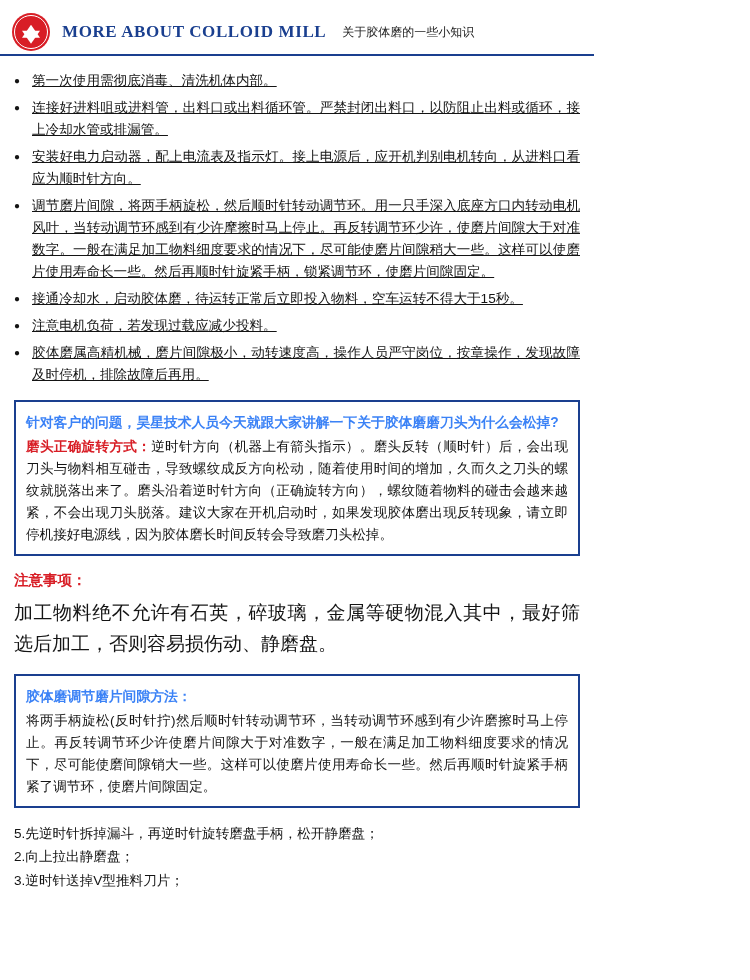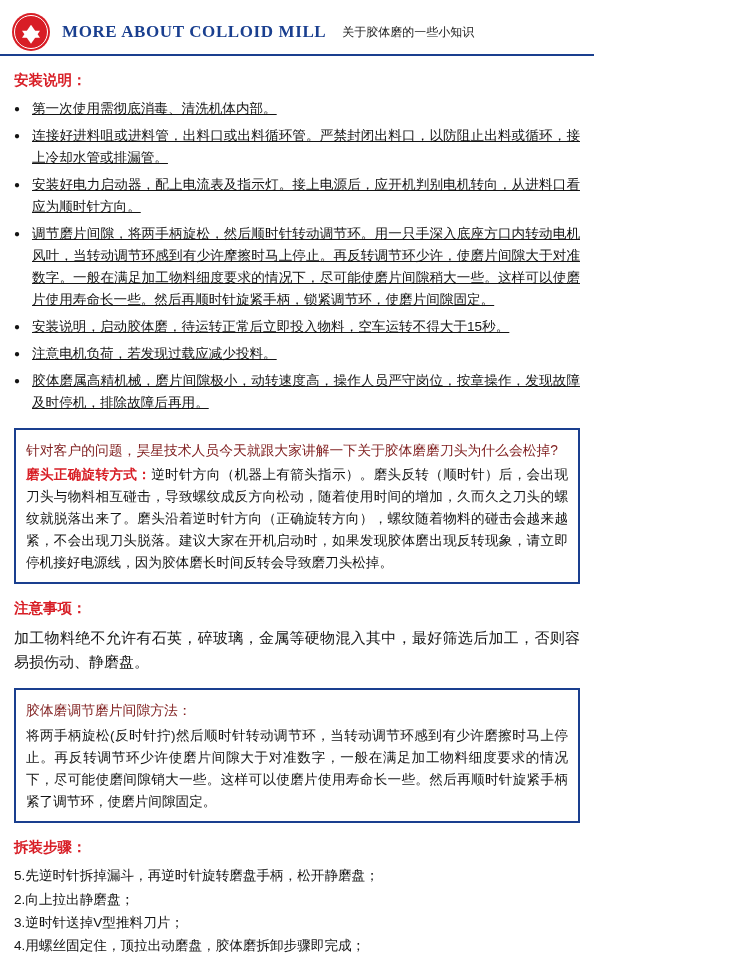--- a/index.html
+++ b/index.html
@@ -127,43 +127,43 @@
     color: #141414;
   }
 
   
   .boxed {
     border: 2px solid #1a3f8f;
     padding: 10px 10px 8px 10px;
     margin: 14px 0 0 0;
   }
   .box-title {
-    color: #7f1d1d;
-    font-weight: normal;
+    color: #3b82f6;
+    font-weight: bold;
     font-size: 13.8px;
     line-height: 1.6;
     margin: 0 0 2px 0;
   }
   .box-para {
     font-size: 13.6px;
     line-height: 1.62;
     text-align: justify;
     margin: 0;
     color: #141414;
   }
   .inline-red {
     color: #d81e26;
     font-weight: bold;
   }
 
   .plain-block {
     margin-top: 14px;
   }
   .plain-para {
-    font-size: 15px;
+    font-size: 19px;
     line-height: 1.62;
     text-align: justify;
     margin: 0;
     color: #141414;
   }
 
   ol.steps {
     list-style: none;
     margin: 0;
     padding: 0;
@@ -184,27 +184,26 @@
     <div class="logo">
       <div class="logo-ring"></div>
     </div>
     <div class="header-en">MORE ABOUT COLLOID MILL</div>
     <div class="header-cn">关于胶体磨的一些小知识</div>
   </div>
 
   <div class="content">
 
     <div>
-      <div class="section-title">安装说明：</div>
       <ul class="bullets">
         <li>第一次使用需彻底消毒、清洗机体内部。</li>
         <li>连接好进料咀或进料管，出料口或出料循环管。严禁封闭出料口，以防阻止出料或循环，接上冷却水管或排漏管。</li>
         <li>安装好电力启动器，配上电流表及指示灯。接上电源后，应开机判别电机转向，从进料口看应为顺时针方向。</li>
         <li>调节磨片间隙，将两手柄旋松，然后顺时针转动调节环。用一只手深入底座方口内转动电机风叶，当转动调节环感到有少许摩擦时马上停止。再反转调节环少许，使磨片间隙大于对准数字。一般在满足加工物料细度要求的情况下，尽可能使磨片间隙稍大一些。这样可以使磨片使用寿命长一些。然后再顺时针旋紧手柄，锁紧调节环，使磨片间隙固定。</li>
-        <li>安装说明，启动胶体磨，待运转正常后立即投入物料，空车运转不得大于15秒。</li>
+        <li>接通冷却水，启动胶体磨，待运转正常后立即投入物料，空车运转不得大于15秒。</li>
         <li>注意电机负荷，若发现过载应减少投料。</li>
         <li>胶体磨属高精机械，磨片间隙极小，动转速度高，操作人员严守岗位，按章操作，发现故障及时停机，排除故障后再用。</li>
       </ul>
     </div>
 
     <div class="boxed">
       <div class="box-title">针对客户的问题，昊星技术人员今天就跟大家讲解一下关于胶体磨磨刀头为什么会松掉?</div>
       <p class="box-para"><span class="inline-red">磨头正确旋转方式：</span><span>逆时针方向（机器上有箭头指示）。磨头反转（顺时针）后，会出现刀头与物料相互碰击，导致螺纹成反方向松动，随着使用时间的增加，久而久之刀头的螺纹就脱落出来了。磨头沿着逆时针方向（正确旋转方向），螺纹随着物料的碰击会越来越紧，不会出现刀头脱落。建议大家在开机启动时，如果发现胶体磨出现反转现象，请立即停机接好电源线，因为胶体磨长时间反转会导致磨刀头松掉。</span></p>
     </div>
 
@@ -212,23 +211,21 @@
       <div class="section-title">注意事项：</div>
       <p class="plain-para">加工物料绝不允许有石英，碎玻璃，金属等硬物混入其中，最好筛选后加工，否则容易损伤动、静磨盘。</p>
     </div>
 
     <div class="boxed">
       <div class="box-title">胶体磨调节磨片间隙方法：</div>
       <p class="box-para">将两手柄旋松(反时针拧)然后顺时针转动调节环，当转动调节环感到有少许磨擦时马上停止。再反转调节环少许使磨片间隙大于对准数字，一般在满足加工物料细度要求的情况下，尽可能使磨间隙销大一些。这样可以使磨片使用寿命长一些。然后再顺时针旋紧手柄紧了调节环，使磨片间隙固定。</p>
     </div>
 
     <div class="plain-block">
-      <div class="section-title">拆装步骤：</div>
       <ol class="steps">
         <li>5.先逆时针拆掉漏斗，再逆时针旋转磨盘手柄，松开静磨盘；</li>
         <li>2.向上拉出静磨盘；</li>
         <li>3.逆时针送掉V型推料刀片；</li>
-        <li>4.用螺丝固定住，顶拉出动磨盘，胶体磨拆卸步骤即完成；</li>
       </ol>
     </div>
 
   </div>
 </div>
 
 </body></html>

